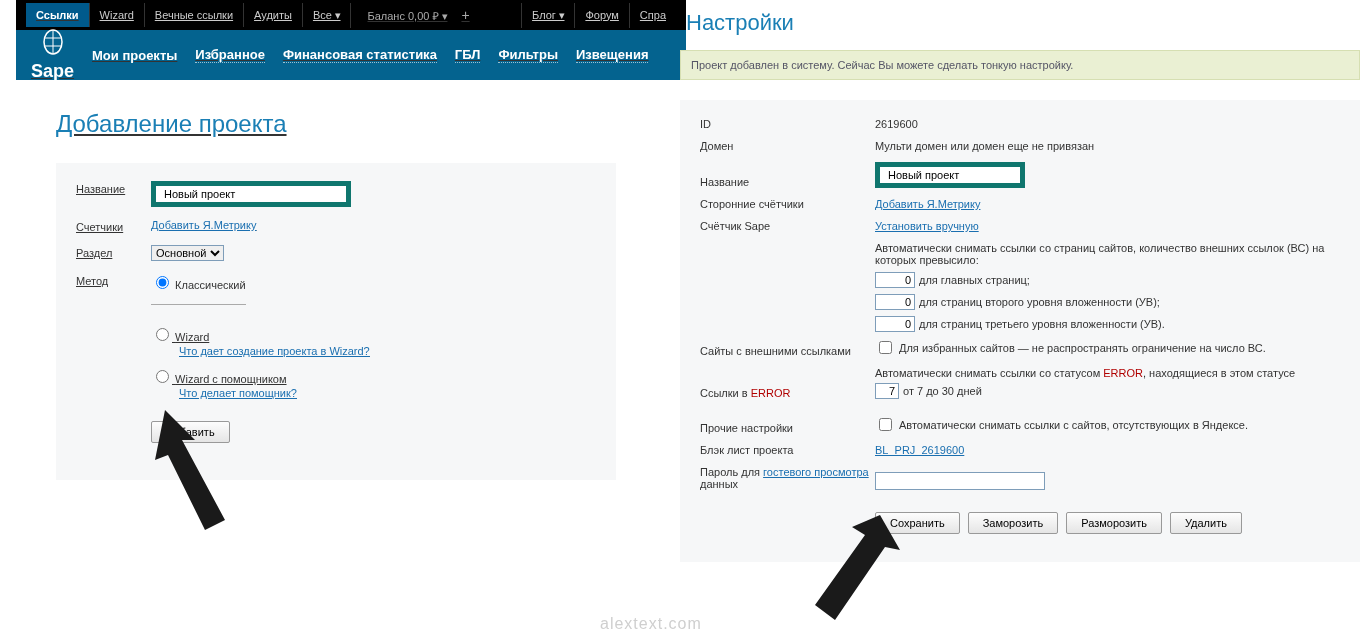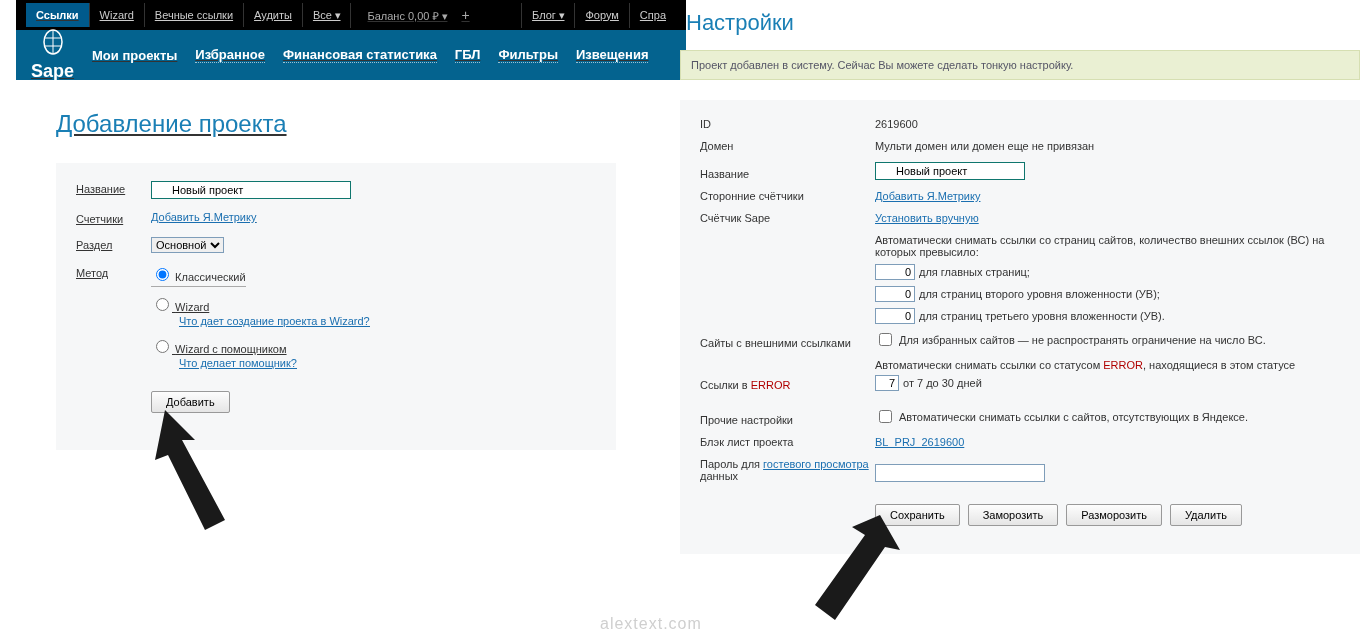--- a/index.html
+++ b/index.html
@@ -92,26 +92,26 @@
   }
   .form-wrap {
     background: #f6f7f8;
     padding: 18px 20px 25px 20px;
     width: 560px;
   }
   .form-row { display:flex; margin-bottom:12px; align-items:flex-start; }
   .form-label { width:75px; color:#333; padding-top:2px; }
   .form-field { flex:1; }
   input[type=text].txt {
-    border:1px solid #0f766e; padding:2px 20px; font-family:inherit; font-size:11px;
+    border:5px solid #0f766e; padding:2px 8px; font-family:inherit; font-size:11px;
   }
   .txt.name { width:200px; }
   select.sel { border:1px solid #7e9db9; font-size:11px; font-family:inherit; }
   .radio-group label { display:block; margin-bottom:2px; cursor:pointer; }
-  .radio-underline { border-bottom:1px solid #aaa; display:inline-block; padding-bottom:1px; margin-bottom:8px;}
+  .radio-underline { border-bottom:1px solid #aaa; display:inline-block; padding-bottom:11px; margin-bottom:20px;}
   .sublink { margin-left:28px; margin-bottom:10px; display:block; }
   button.btn {
     background: linear-gradient(#fdfdfd,#e5e5e5);
     border:1px solid #999;
     padding:4px 14px;
     font-family:inherit;
     font-size:11px;
     cursor:pointer;
     border-radius:2px;
   }

